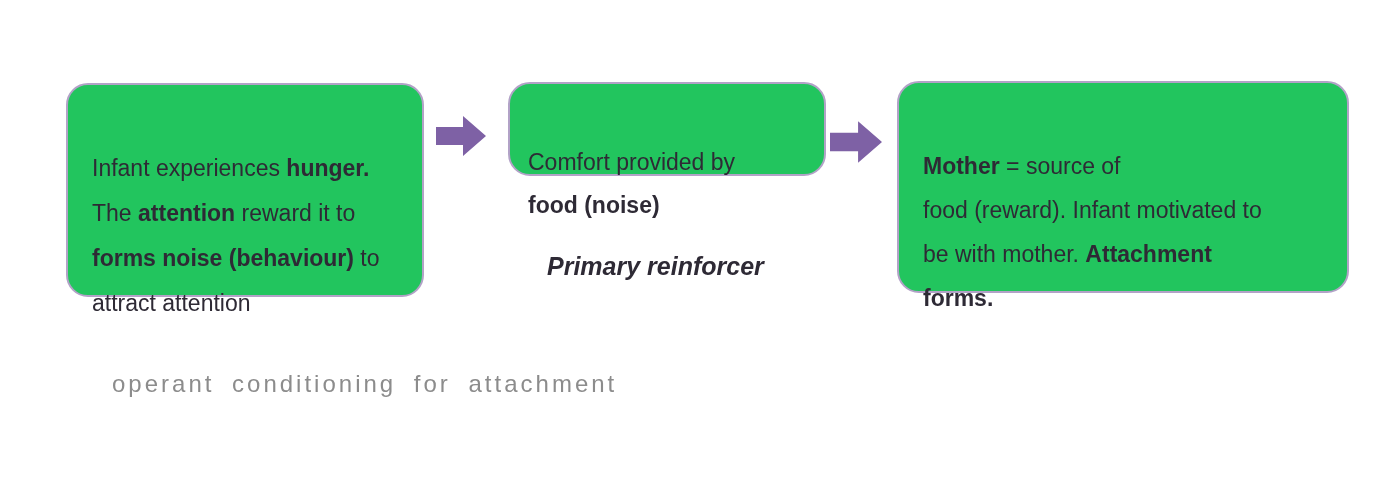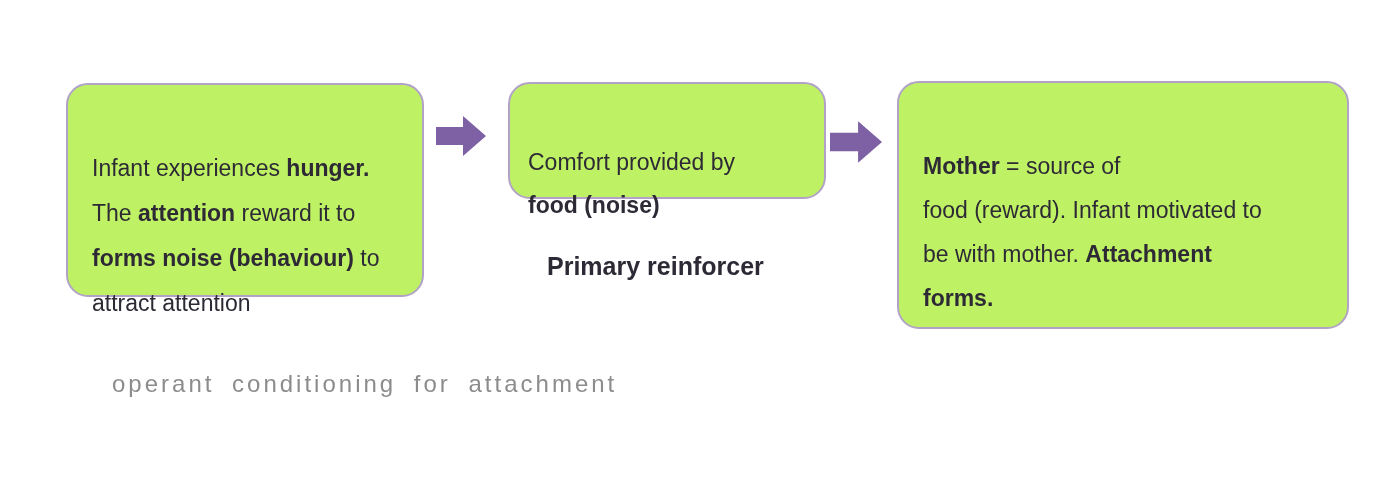--- a/index.html
+++ b/index.html
@@ -18,59 +18,59 @@
     position: relative;
     width: 1380px;
     height: 482px;
     background: var(--bg);
     overflow: hidden;
   }
   .box {
     position: absolute;
     border: 2.5px solid var(--border);
     border-radius: 22px;
-    background: #bef264;
+    background: #22c55e;
     color: var(--text);
     font-size: 23px;
     white-space: pre-line;
   }
   .box .b { font-weight: bold; }
   .box1 {
     left: 66px; top: 83px;
     width: 358px; height: 214px;
     padding: 16px 10px 0 24px;
     line-height: 45px;
   }
   .box2 {
     left: 508px; top: 82px;
-    width: 318px; height: 117px;
+    width: 318px; height: 94px;
     padding: 14px 10px 0 18px;
     line-height: 43px;
   }
   .box3 {
     left: 897px; top: 81px;
-    width: 452px; height: 248px;
+    width: 452px; height: 212px;
     padding: 17px 8px 0 24px;
     line-height: 44px;
   }
   .arrow {
     position: absolute;
     display: block;
   }
   .arrow1 { left: 436px; top: 113px; }
   .arrow2 { left: 830px; top: 118px; }
   .reinforcer-label {
     position: absolute;
     color: var(--text);
     font-size: 25px;
     font-weight: 600;
     line-height: 30px;
     white-space: nowrap;
   }
-  .label-primary   { left: 547px;  top: 251px; }
+  .label-primary   { left: 547px;  top: 251px; font-style: italic; }
   .label-secondary { left: 1002px; top: 335px; }
   .caption {
     position: absolute;
     left: 112px; top: 360px;
     color: var(--caption);
     font-size: 24px;
     line-height: 48px;
     letter-spacing: 3px;
     word-spacing: 8px;
     white-space: nowrap;

